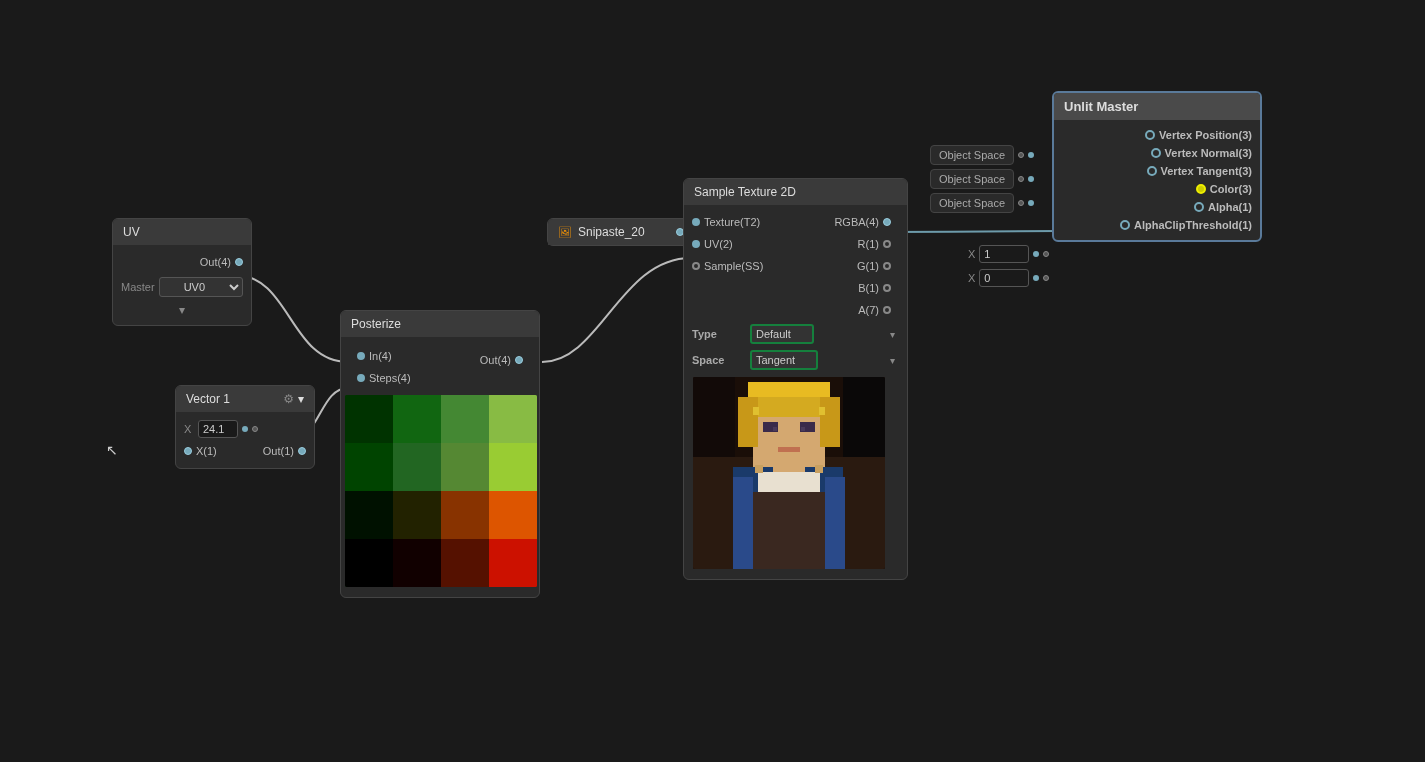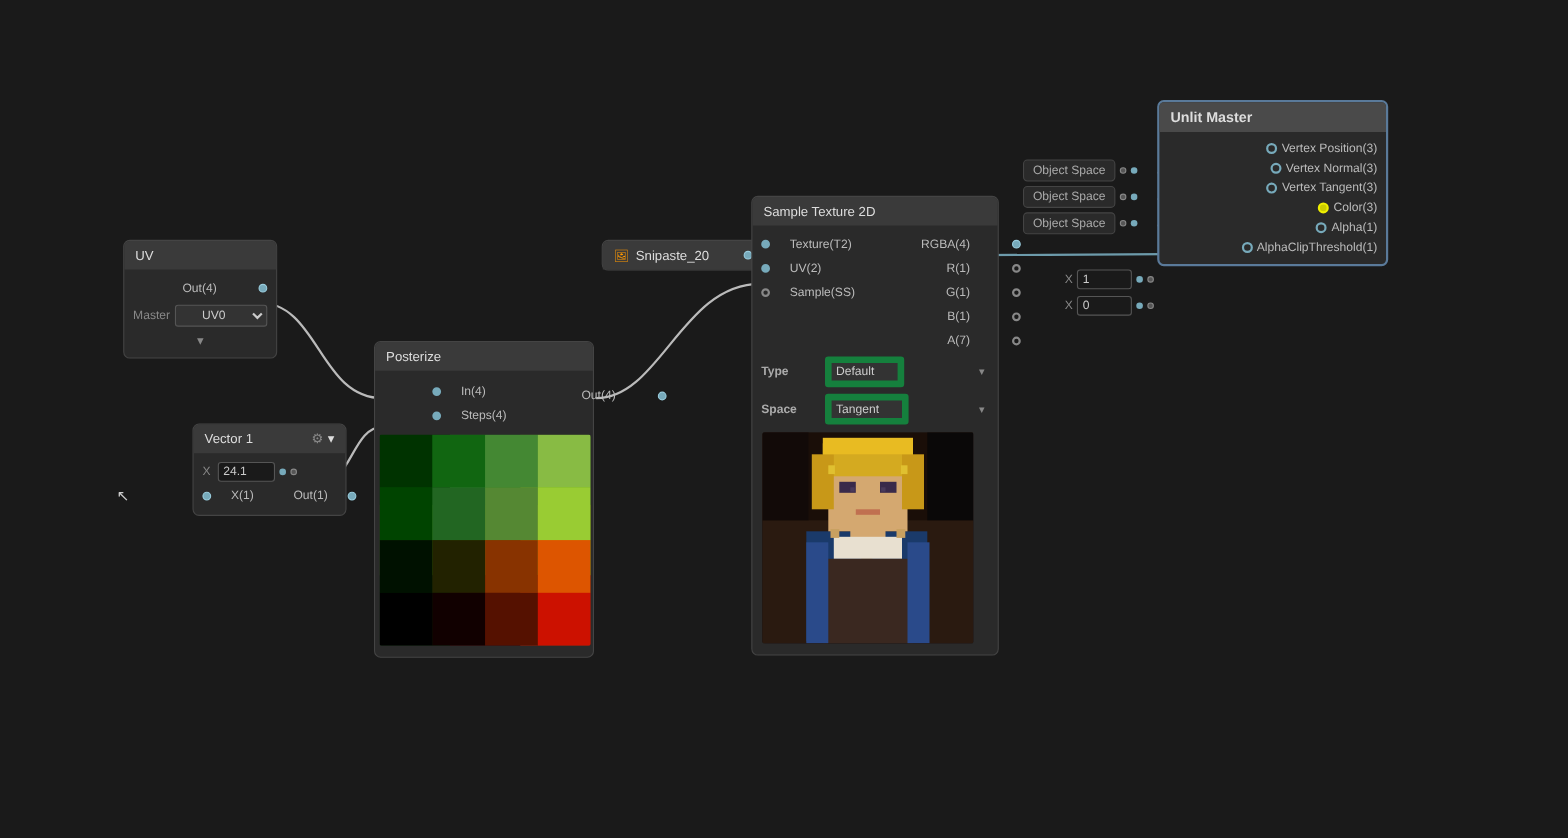--- a/index.html
+++ b/index.html
@@ -56,26 +56,25 @@
     }
 
     .port-dot.active {
       background: #7ab;
       border-color: #9cd;
     }
 
     .port-label {
       font-size: 11px;
       color: #bbb;
-      padding: 0 18px;
+      padding: 0 4px;
     }
 
     .port-row.right-port {
       justify-content: flex-end;
-      gap: 20px;
     }
 
     
     #node-uv {
       left: 100px;
       top: 218px;
       width: 140px;
       margin-left: 12px;
     }
 
@@ -129,21 +128,21 @@
       width: 10px;
     }
 
     .x-value {
       background: #1a1a1a;
       border: 1px solid #555;
       border-radius: 3px;
       color: #ccc;
       font-size: 11px;
       padding: 2px 4px;
-      width: 52px;
+      width: 40px;
     }
 
     
     .channel-row {
       padding: 4px 8px;
       display: flex;
       align-items: center;
       gap: 4px;
     }
 
@@ -199,21 +198,21 @@
 
     .prop-label {
       font-size: 11px;
       color: #aaa;
       width: 50px;
       font-weight: bold;
     }
 
     .prop-select {
       background: #333;
-      border: 6px solid #15803d;
+      border: 2px solid #15803d;
       border-radius: 3px;
       color: #ccc;
       font-size: 11px;
       padding: 2px 20px 2px 4px;
       appearance: none;
       flex: 1;
     }
 
     .prop-select-wrap {
       position: relative;
@@ -255,20 +254,21 @@
       align-items: center;
       padding: 3px 8px;
       gap: 4px;
       justify-content: flex-end;
     }
 
     .unlit-port-label {
       font-size: 11px;
       color: #bbb;
       text-align: right;
+      font-weight: bold;
     }
 
     .circle-port {
       width: 10px;
       height: 10px;
       border-radius: 50%;
       border: 2px solid #7ab;
       background: transparent;
       flex-shrink: 0;
     }
@@ -376,21 +376,21 @@
   </div>
 </div>
 
 <div style="position:absolute; left:106px; top:442px; color:#ccc; font-size:14px; pointer-events:none;">↖</div>
 
 <div id="node-posterize" class="node">
   <div class="node-header">
     <span>Posterize</span>
   </div>
   <div class="node-body">
-    <div style="display:flex; padding: 2px 0; margin-left: 36px;">
+    <div style="display:flex; padding: 2px 0;">
       <div style="flex:1; padding: 0 8px;">
         <div class="port-row">
           <div class="radio-dot active"></div>
           <span class="port-label">In(4)</span>
         </div>
         <div class="port-row">
           <div class="radio-dot active"></div>
           <span class="port-label">Steps(4)</span>
         </div>
       </div>

